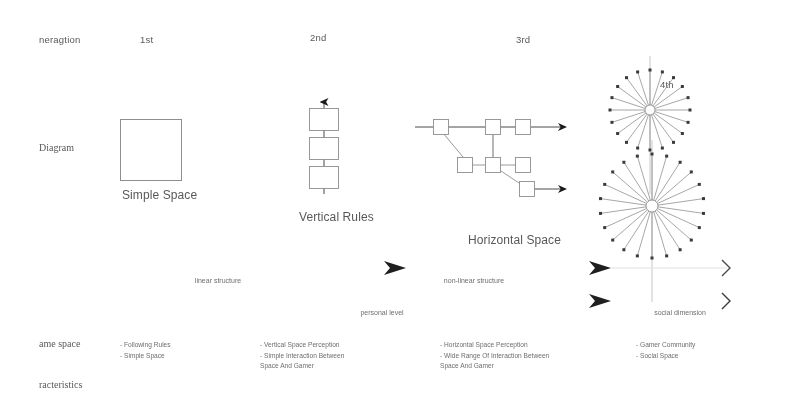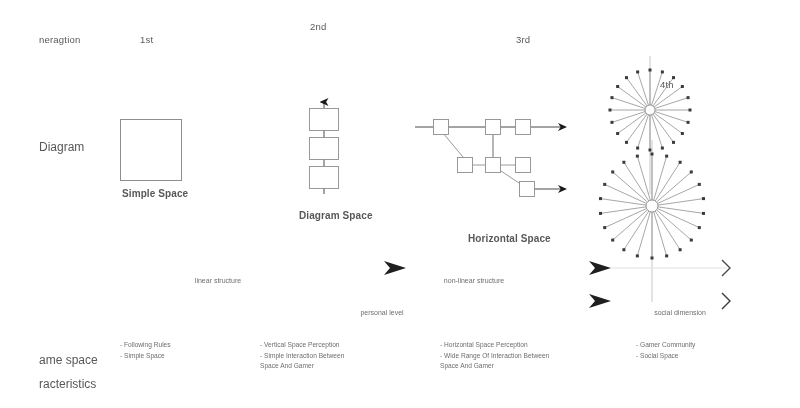--- a/index.html
+++ b/index.html
@@ -25,33 +25,33 @@
   .abs { position: absolute; }
 
   
   .col-head {
     font-size: 9.5px;
     color: #58585a;
     letter-spacing: 0.2px;
     white-space: nowrap;
   }
   .row-label {
+    font-size: 10px;
+    color: #58585a;
+    line-height: 11px;
+    white-space: nowrap;
+    font-family: Liberation Serif, serif;
+  }
+
+  
+  .caption {
     font-size: 12px;
     color: #58585a;
-    line-height: 11px;
-    white-space: nowrap;
-  }
-
-  
-  .caption {
-    font-size: 10px;
-    color: #58585a;
     white-space: nowrap;
     letter-spacing: 0.1px;
-    font-weight: bold;
   }
 
   
   .band-label {
     font-size: 7px;
     color: #6d6e70;
     line-height: 9px;
     text-align: center;
     white-space: nowrap;
   }
@@ -75,21 +75,21 @@
 </style>
 </head>
 <body>
 
 <div class="canvas">
 
   <div class="abs col-head" style="left:39px; top:34px;">neragtion</div>
 
   <div class="abs col-head" style="left:140px; top:34px;text-align:center;">1st</div>
 
-  <div class="abs col-head" style="left:310px; top:21px;">2nd</div>
+  <div class="abs col-head" style="left:310px; top:32px;">2nd</div>
 
   <div class="abs col-head" style="left:484px; top:34px;margin-left:32px;">3rd</div>
 
   <div class="abs col-head" style="left:660px; top:34px;margin-top:45px;">4th</div>
 
   <div class="abs row-label" style="left:39px; top:142px;">Diagram</div>
 
   <div class="abs" style="left:120px; top:119px;">
     <svg width="70" height="70" viewBox="0 0 70 70">
       <rect x="0.5" y="0.5" width="61" height="61" fill="#ffffff" stroke="#8e8e90" stroke-width="1"></rect>
@@ -105,21 +105,21 @@
         </marker>
       </defs>
 
       <line x1="24" y1="100" x2="24" y2="8" stroke="#4a4a4c" stroke-width="1" marker-end="url(#vArrow)"></line>
 
       <rect x="9.5" y="14.5" width="29" height="22" fill="#ffffff" stroke="#8e8e90" stroke-width="0.9"></rect>
       <rect x="9.5" y="43.5" width="29" height="22" fill="#ffffff" stroke="#8e8e90" stroke-width="0.9"></rect>
       <rect x="9.5" y="72.5" width="29" height="22" fill="#ffffff" stroke="#8e8e90" stroke-width="0.9"></rect>
     </svg>
   </div>
-  <div class="abs caption" style="left:299px; top:210px;">Diagram Space</div>
+  <div class="abs caption" style="left:299px; top:210px;">Vertical Rules</div>
 
   <div class="abs" style="left:415px; top:113px;">
     <svg width="165" height="95" viewBox="0 0 165 95">
       <defs>
         <marker id="hArrow" markerWidth="9" markerHeight="9" refX="5" refY="4.5" orient="auto">
           <path d="M0,0.5 L9,4.5 L0,8.5 L2.6,4.5 Z" fill="#1a1a1a"></path>
         </marker>
       </defs>
 
       <line x1="0" y1="14" x2="148" y2="14" stroke="#4a4a4c" stroke-width="1" marker-end="url(#hArrow)"></line>
@@ -300,21 +300,21 @@
       <line x1="501" y1="10" x2="617" y2="10" stroke="url(#fadeD)" stroke-width="1.2"></line>
       <path d="M612,2 L620,10 L612,18" fill="none" stroke="#3a3a3c" stroke-width="1.4"></path>
     </svg>
   </div>
 
   <div class="abs band-label" style="left:327px; top:308px; width:110px;">personal level</div>
 
   <div class="abs band-label" style="left:625px; top:308px; width:110px;">social dimension</div>
 
   <div class="abs row-label" style="left:39px; top:340px;margin-top:39px;">racteristics</div>
-  <div class="abs row-label" style="left:39px; top:355px;">ame space</div>
+  <div class="abs row-label" style="left:39px; top:338px;">ame space</div>
 
   <div class="abs chars" style="left:120px; top:340px; width:125px;">- Following Rules
 - Simple Space</div>
 
   <div class="abs chars" style="left:260px; top:340px; width:175px;">- Vertical Space Perception
 - Simple Interaction Between
    Space And Gamer</div>
 
   <div class="abs chars" style="left:440px; top:340px; width:190px;">- Horizontal Space Perception
 - Wide Range Of Interaction Between

